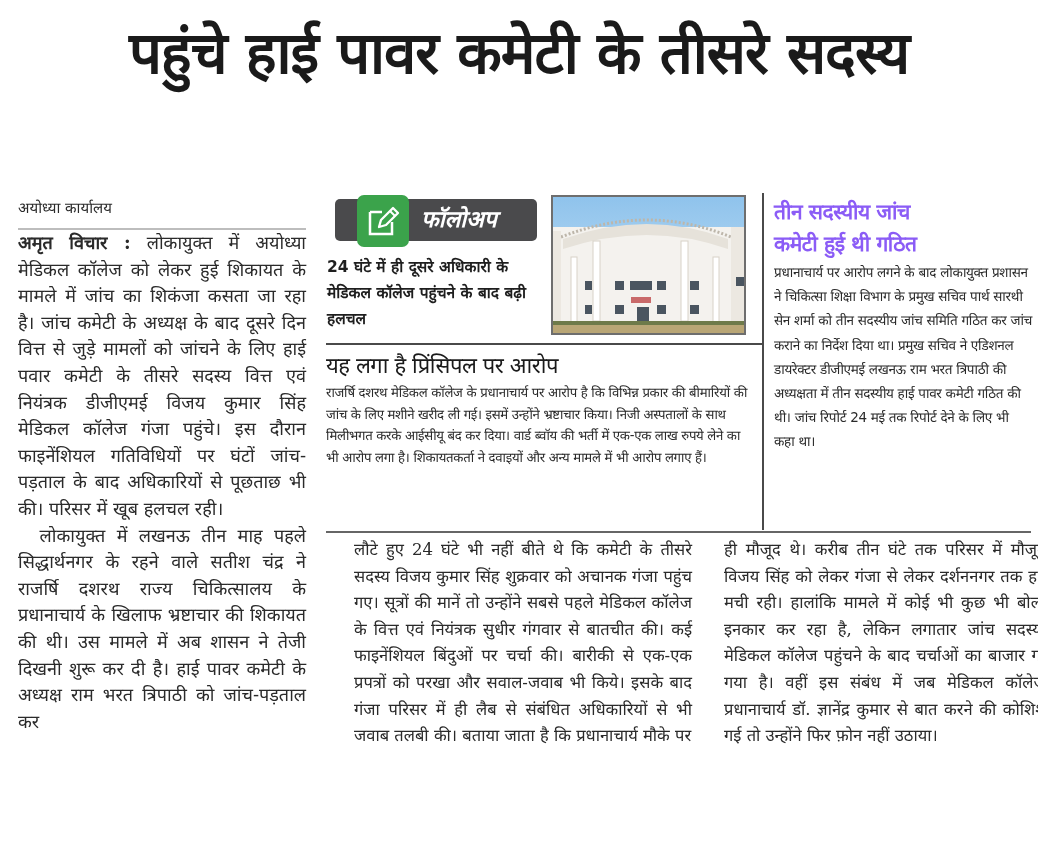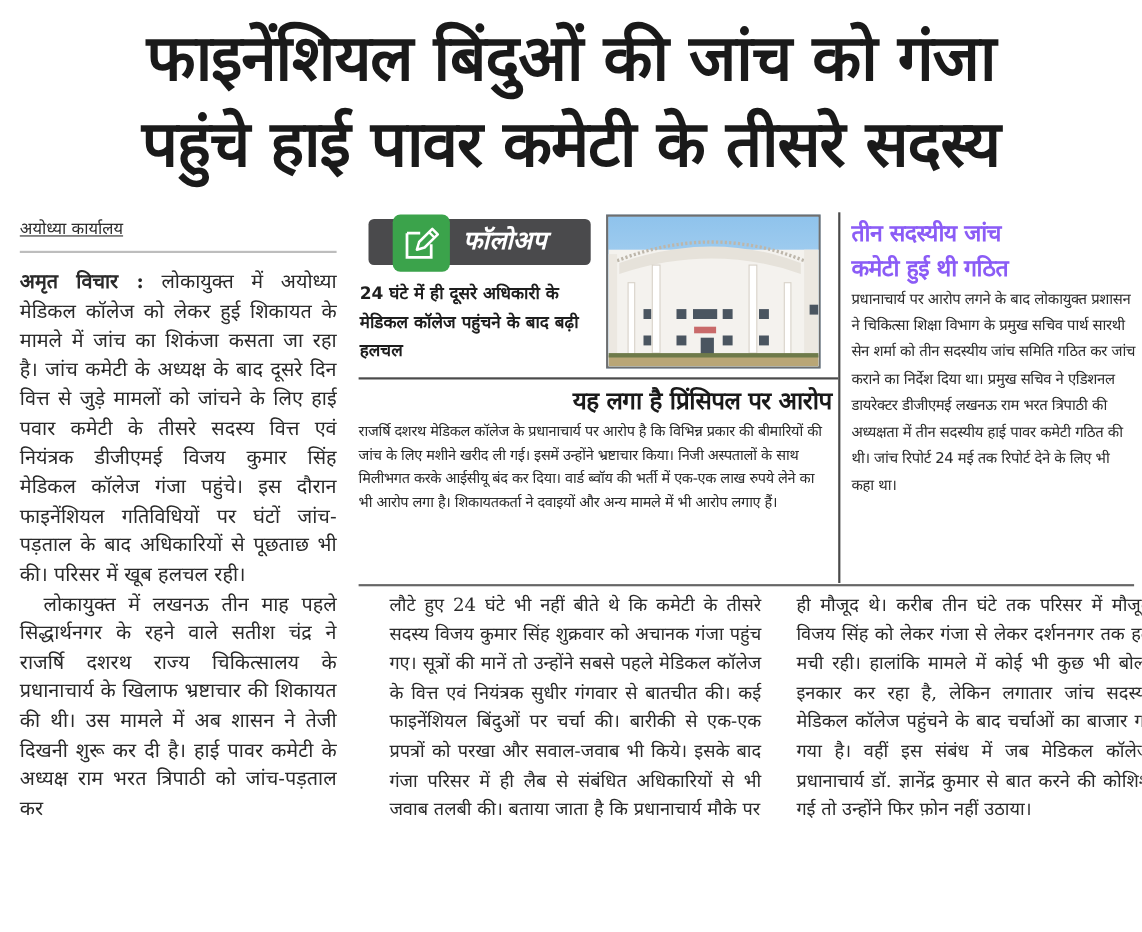--- a/index.html
+++ b/index.html
@@ -8,58 +8,57 @@
 
     .headline {
       position: absolute; left: 0; top: 14px; width: 1038px;
       text-align: center; font-weight: bold; color: #1a1a1a;
       font-size: 58px; line-height: 78px; letter-spacing: -1px;
     }
     .headline .line { display: block; white-space: nowrap; }
 
     
     .col-left { position: absolute; left: 18px; top: 196px; width: 288px; }
-    .bureau { font-size: 15px; line-height: 24px; padding-bottom: 8px; border-bottom: 2px solid #bdbdbd; margin-bottom: 14px; color: #2a2a2a; text-decoration: underline; }
+    .bureau { font-size: 15px; line-height: 24px; padding-bottom: 8px; border-bottom: 2px solid #bdbdbd; color: #2a2a2a; }
     .body-text { font-family: "DejaVu Serif", "Liberation Serif", serif; font-size: 18px; line-height: 26.6px; text-align: justify; color: #2a2a2a; }
     .body-text p + p { text-indent: 1.2em; }
     .dateline { font-weight: bold; }
 
     
     .followup { position: absolute; left: 335px; top: 195px; width: 202px; height: 48px; }
     .fu-dark { position: absolute; left: 0; top: 4px; width: 202px; height: 42px; background: #4a4a4c; border-radius: 5px; }
     .fu-green { position: absolute; left: 22px; top: 0; width: 52px; height: 52px; background: #3ba34b; border-radius: 7px; display: flex; align-items: center; justify-content: center; }
     .fu-label { position: absolute; left: 86px; top: 6px; color: #ffffff; font-weight: bold; font-size: 23px; line-height: 36px; font-style: italic; }
     .fu-sub { position: absolute; left: 327px; top: 254px; width: 222px; text-align: left; font-weight: bold; font-size: 15.5px; line-height: 26px; color: #1e1e1e; }
 
     .photo { position: absolute; left: 551px; top: 195px; width: 195px; height: 140px; border: 2px solid #6e6e6e; overflow: hidden; background: #a8d0ef; }
 
     .center-rule-1 { position: absolute; left: 326px; top: 343px; width: 436px; height: 2px; background: #4a4a4a; }
     .center-v-rule { position: absolute; left: 762px; top: 193px; width: 1.5px; height: 337px; background: #4a4a4a; }
 
     .allegation { position: absolute; left: 326px; top: 350px; width: 430px; }
-    .allegation h2 { font-size: 22px; line-height: 32px; font-weight: bold; color: #1a1a1a; letter-spacing: -0.5px; text-align: right; }
+    .allegation h2 { font-size: 22px; line-height: 32px; font-weight: normal; color: #1a1a1a; letter-spacing: -0.5px; }
     .allegation .txt { font-size: 13.2px; line-height: 21.5px; color: #2a2a2a; letter-spacing: -0.3px; }
 
     .center-rule-2 { position: absolute; left: 326px; top: 531px; width: 705px; height: 2px; background: #666; }
 
     
     .sidebar { position: absolute; left: 774px; top: 196px; width: 258px; }
     .sidebar h2 { font-size: 21px; line-height: 32px; font-weight: bold; color: #8b5cf6; letter-spacing: -0.5px; }
     .sidebar .txt { font-size: 13.5px; line-height: 24.2px; color: #2a2a2a; letter-spacing: -0.3px; }
 
     
     .col-mid { position: absolute; left: 326px; top: 537px; width: 338px; margin-left: 28px; }
     .col-right { position: absolute; left: 724px; top: 537px; width: 346px; }
     .col-mid .body-text, .col-right .body-text { font-size: 16.5px; line-height: 26.6px; }
   </style>
 </head>
 <body>
 
 <h1 class="headline">
-  <span class="line">फाइनेंशियल बिंदुओं की जांच को गंजा</span>
   <span class="line">पहुंचे हाई पावर कमेटी के तीसरे सदस्य</span>
 </h1>
 
 <div class="col-left">
   <div class="bureau">अयोध्या कार्यालय</div>
   <div class="body-text">
     <p><span class="dateline">अमृत विचार :</span> <span>लोकायुक्त में अयोध्या मेडिकल कॉलेज को लेकर हुई शिकायत के मामले में जांच का शिकंजा कसता जा रहा है। जांच कमेटी के अध्यक्ष के बाद दूसरे दिन वित्त से जुड़े मामलों को जांचने के लिए हाई पवार कमेटी के तीसरे सदस्य वित्त एवं नियंत्रक डीजीएमई विजय कुमार सिंह मेडिकल कॉलेज गंजा पहुंचे। इस दौरान फाइनेंशियल गतिविधियों पर घंटों जांच-पड़ताल के बाद अधिकारियों से पूछताछ भी की। परिसर में खूब हलचल रही।</span></p>
     <p>लोकायुक्त में लखनऊ तीन माह पहले सिद्धार्थनगर के रहने वाले सतीश चंद्र ने राजर्षि दशरथ राज्य चिकित्सालय के प्रधानाचार्य के खिलाफ भ्रष्टाचार की शिकायत की थी। उस मामले में अब शासन ने तेजी दिखनी शुरू कर दी है। हाई पावर कमेटी के अध्यक्ष राम भरत त्रिपाठी को जांच-पड़ताल कर</p>
   </div>
 </div>

